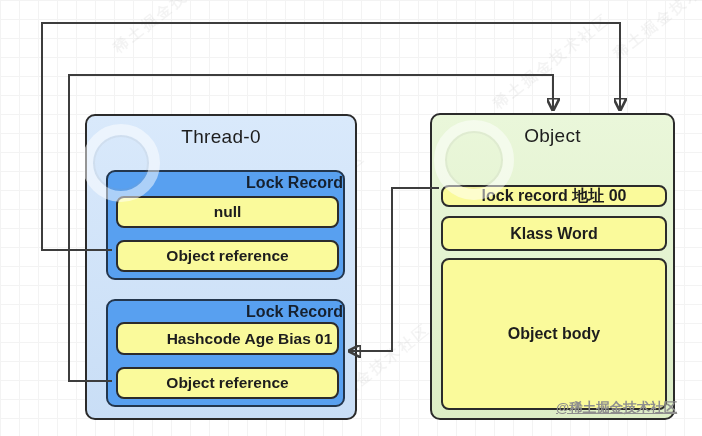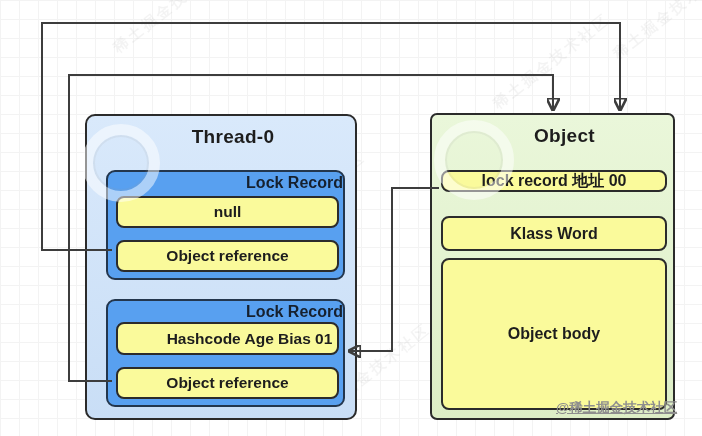--- a/index.html
+++ b/index.html
@@ -9,38 +9,38 @@
     background-color:#ffffff;
     background-image:
       linear-gradient(#f3f3f3 1px, transparent 1px),
       linear-gradient(90deg, #f3f3f3 1px, transparent 1px),
       linear-gradient(#e7e7e7 1px, transparent 1px),
       linear-gradient(90deg, #e7e7e7 1px, transparent 1px);
     background-size:19px 19px,19px 19px,95px 95px,95px 95px;
   }
   .panel{position:absolute;box-sizing:border-box;border:2.5px solid #2b2b2b;border-radius:10px;z-index:2;}
   .panel-thread{left:85px;top:114px;width:272px;height:306px;background:linear-gradient(#d9e9fb,#c9def6);}
-  .panel-object{left:430px;top:113px;width:245px;height:307px;background:linear-gradient(#eaf7da,#ddeec6);border-radius:7px;}
+  .panel-object{left:430px;top:113px;width:245px;height:307px;background:linear-gradient(#eaf7da,#ddeec6);}
   .panel-title{position:absolute;top:10px;left:0;width:100%;text-align:center;
-    font-size:19px;font-weight:bold;color:#1d1d1d;letter-spacing:.3px;padding-left:12px;}
+    font-size:19px;font-weight:normal;color:#1d1d1d;letter-spacing:.3px;}
   .lr{position:absolute;box-sizing:border-box;border:2px solid #23364d;border-radius:9px;background:#58a0f0;}
   .lr1{left:19px;top:54px;width:239px;height:110px;}
   .lr2{left:19px;top:183px;width:239px;height:108px;}
   .lr-title{position:absolute;top:2px;left:0;width:100%;text-align:right;
     font-size:16px;font-weight:bold;color:#16202e;}
   .slot{position:absolute;box-sizing:border-box;border:2px solid #2b2b2b;border-radius:8px;
     background:#fafa9b;display:flex;align-items:center;justify-content:center;
     font-size:15.5px;font-weight:bold;color:#1d1d1d;}
   .lr .slot{left:8px;width:223px;}
   .lr1 .slot-a{top:24px;height:32px;}
   .lr1 .slot-b{top:68px;height:32px;}
   .lr2 .slot-a{top:21px;height:33px;padding-left:44px;}
   .lr2 .slot-b{top:66px;height:32px;}
   .panel-object .slot{left:9px;width:226px;font-size:16px;}
-  .obj-slot1{top:55px;height:22px;}
+  .obj-slot1{top:70px;height:22px;}
   .obj-slot2{top:101px;height:35px;}
   .obj-slot3{top:143px;height:152px;}
   .connectors{position:absolute;left:0;top:0;z-index:3;pointer-events:none;}
   .connectors path{fill:none;stroke:#3d3d3d;stroke-width:2px;}
   .wm-ring{position:absolute;border-radius:50%;z-index:2;pointer-events:none;
     border:11px solid rgba(255,255,255,.5);box-shadow:inset 0 0 0 2px rgba(160,160,160,.12);}
   .ring-thread{left:82px;top:124px;width:56px;height:56px;}
   .ring-object{left:434px;top:120px;width:58px;height:58px;}
   .wm-faint{position:absolute;z-index:1;color:#777;opacity:.08;font-size:15px;font-weight:bold;
     letter-spacing:3px;white-space:nowrap;transform:rotate(-38deg);pointer-events:none;}

